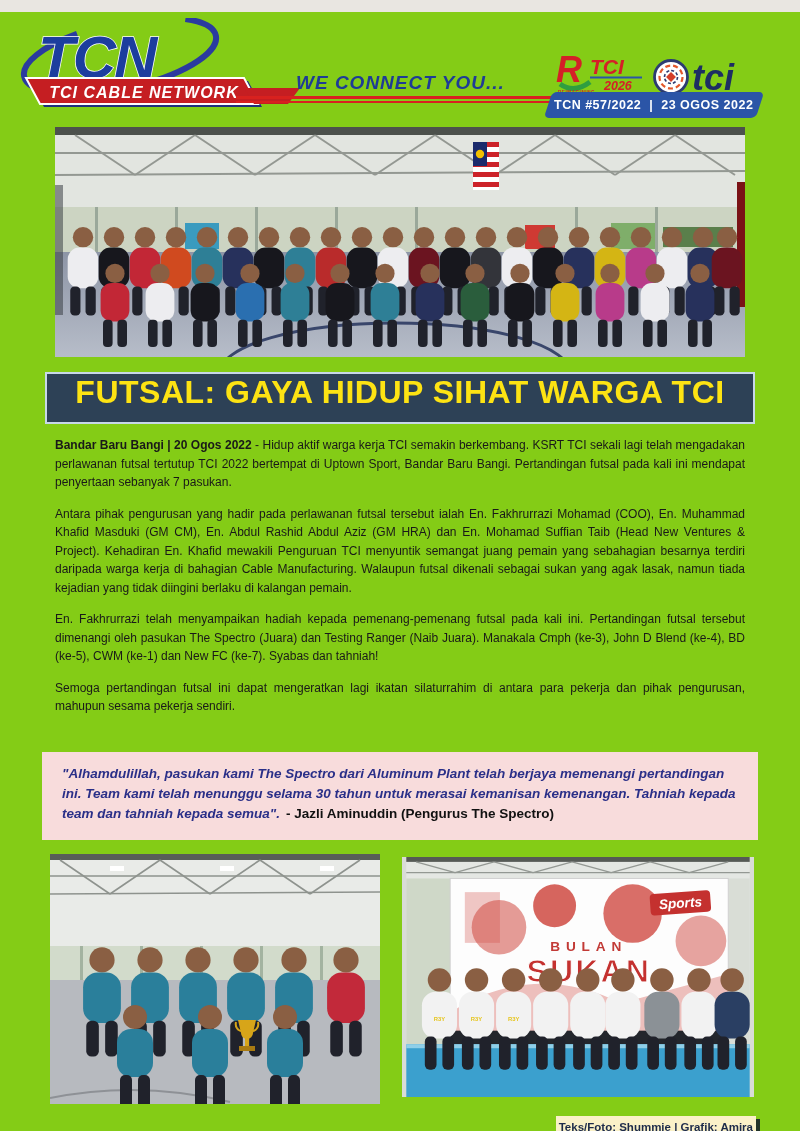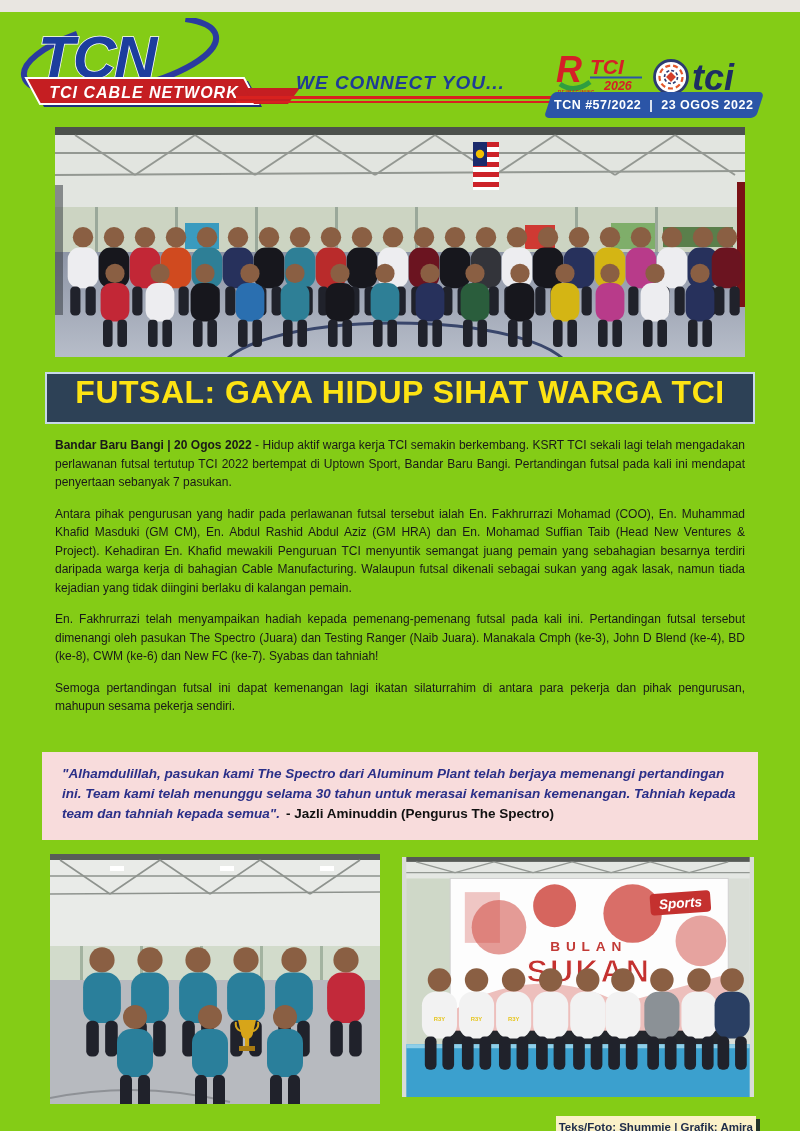--- a/index.html
+++ b/index.html
@@ -191,22 +191,22 @@
     </svg>
   </div>
 
   <div class="headline">
     <span>FUTSAL: GAYA HIDUP SIHAT WARGA TCI</span>
   </div>
 
   <div class="body-text">
     <p><span class="lead">Bandar Baru Bangi | 20 Ogos 2022</span><span> - Hidup aktif warga kerja TCI semakin berkembang. KSRT TCI sekali lagi telah mengadakan perlawanan futsal tertutup TCI 2022 bertempat di Uptown Sport, Bandar Baru Bangi. Pertandingan futsal pada kali ini mendapat penyertaan sebanyak 7 pasukan.</span></p>
     <p>Antara pihak pengurusan yang hadir pada perlawanan futsal tersebut ialah En. Fakhrurrazi Mohamad (COO), En. Muhammad Khafid Masduki (GM CM), En. Abdul Rashid Abdul Aziz (GM HRA) dan En. Mohamad Suffian Taib (Head New Ventures &amp; Project). Kehadiran En. Khafid mewakili Penguruan TCI menyuntik semangat juang pemain yang sebahagian besarnya terdiri daripada warga kerja di bahagian Cable Manufacturing. Walaupun futsal dikenali sebagai sukan yang agak lasak, namun tiada kejadian yang tidak diingini berlaku di kalangan pemain.</p>
-    <p>En. Fakhrurrazi telah menyampaikan hadiah kepada pemenang-pemenang futsal pada kali ini. Pertandingan futsal tersebut dimenangi oleh pasukan The Spectro (Juara) dan Testing Ranger (Naib Juara). Manakala Cmph (ke-3), John D Blend (ke-4), BD (ke-8), CWM (ke-6) dan New FC (ke-7). Syabas dan tahniah!</p>
-    <p>Semoga pertandingan futsal ini dapat kemenangan lagi ikatan silaturrahim di antara para pekerja dan pihak pengurusan, mahupun sesama pekerja sendiri.</p>
+    <p>En. Fakhrurrazi telah menyampaikan hadiah kepada pemenang-pemenang futsal pada kali ini. Pertandingan futsal tersebut dimenangi oleh pasukan The Spectro (Juara) dan Testing Ranger (Naib Juara). Manakala Cmph (ke-3), John D Blend (ke-4), BD (ke-5), CWM (ke-1) dan New FC (ke-7). Syabas dan tahniah!</p>
+    <p>Semoga pertandingan futsal ini dapat mengeratkan lagi ikatan silaturrahim di antara para pekerja dan pihak pengurusan, mahupun sesama pekerja sendiri.</p>
   </div>
 
   <div class="quote-box">
     <span class="qtext">"Alhamdulillah, pasukan kami The Spectro dari Aluminum Plant telah berjaya memenangi pertandingan ini. Team kami telah menunggu selama 30 tahun untuk merasai kemanisan kemenangan. Tahniah kepada team dan tahniah kepada semua".</span><span class="qattr">- Jazli Aminuddin (Pengurus The Spectro)</span>
   </div>
 
   <div class="photo" id="photo-left">
     <svg viewBox="0 0 330 250">
       <rect width="330" height="92" fill="#e9ebe8"></rect>
       <rect width="330" height="6" fill="#585d58"></rect>

